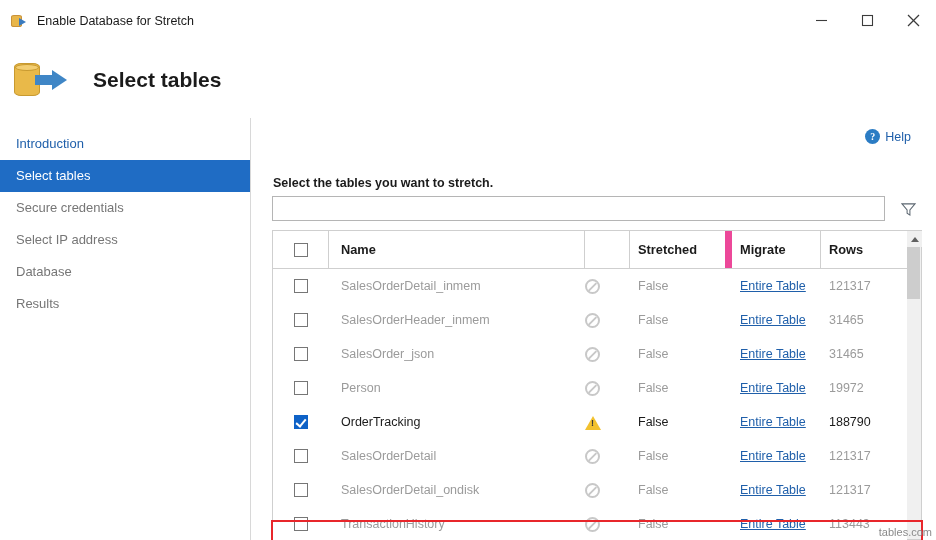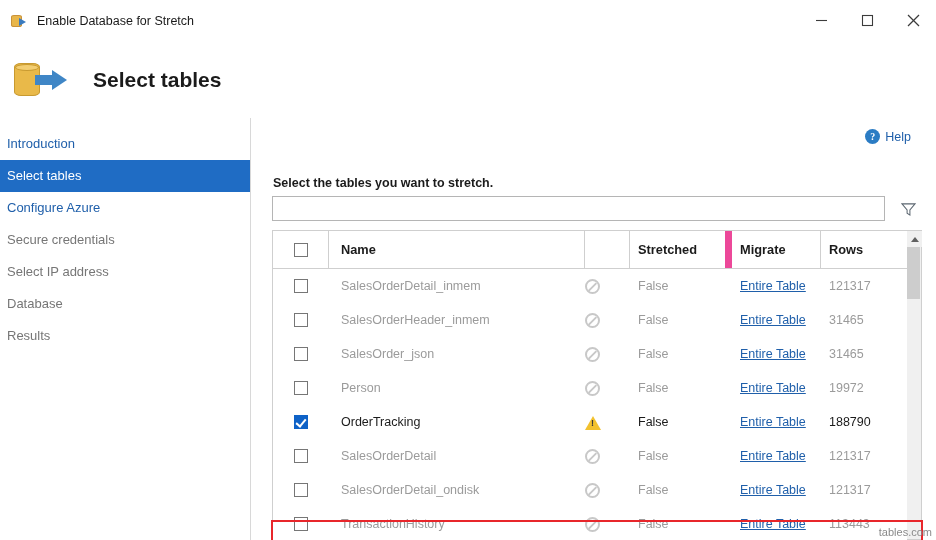--- a/index.html
+++ b/index.html
@@ -136,21 +136,21 @@
     width: 251px;
     height: 422px;
     background: #ffffff;
     border-right: 1px solid #d8d8d8;
     box-sizing: border-box;
     padding-top: 10px;
   }
   .side-item {
     height: 32px;
     line-height: 32px;
-    padding-left: 7px;
+    padding-left: 16px;
     font-size: 13px;
     color: #1f5faa;
     white-space: nowrap;
   }
   .side-item.selected {
     background: #1f6cc4;
     color: #ffffff;
   }
   .side-item.disabled {
     color: #767676;
@@ -414,21 +414,20 @@
       <div class="hi-cyl"></div>
       <div class="hi-arrow-body"></div>
       <div class="hi-arrow-head"></div>
     </div>
     <div class="header-title">Select tables</div>
   </div>
 
   <div class="sidebar">
     <div class="side-item">Introduction</div>
     <div class="side-item selected">Select tables</div>
-    <div class="side-item">Configure Azure</div>
     <div class="side-item disabled">Secure credentials</div>
     <div class="side-item disabled">Select IP address</div>
     <div class="side-item disabled">Database</div>
     <div class="side-item disabled">Results</div>
   </div>
 
   <div class="main">
 
     <div class="help-link">
       <span class="help-icon">?</span>

